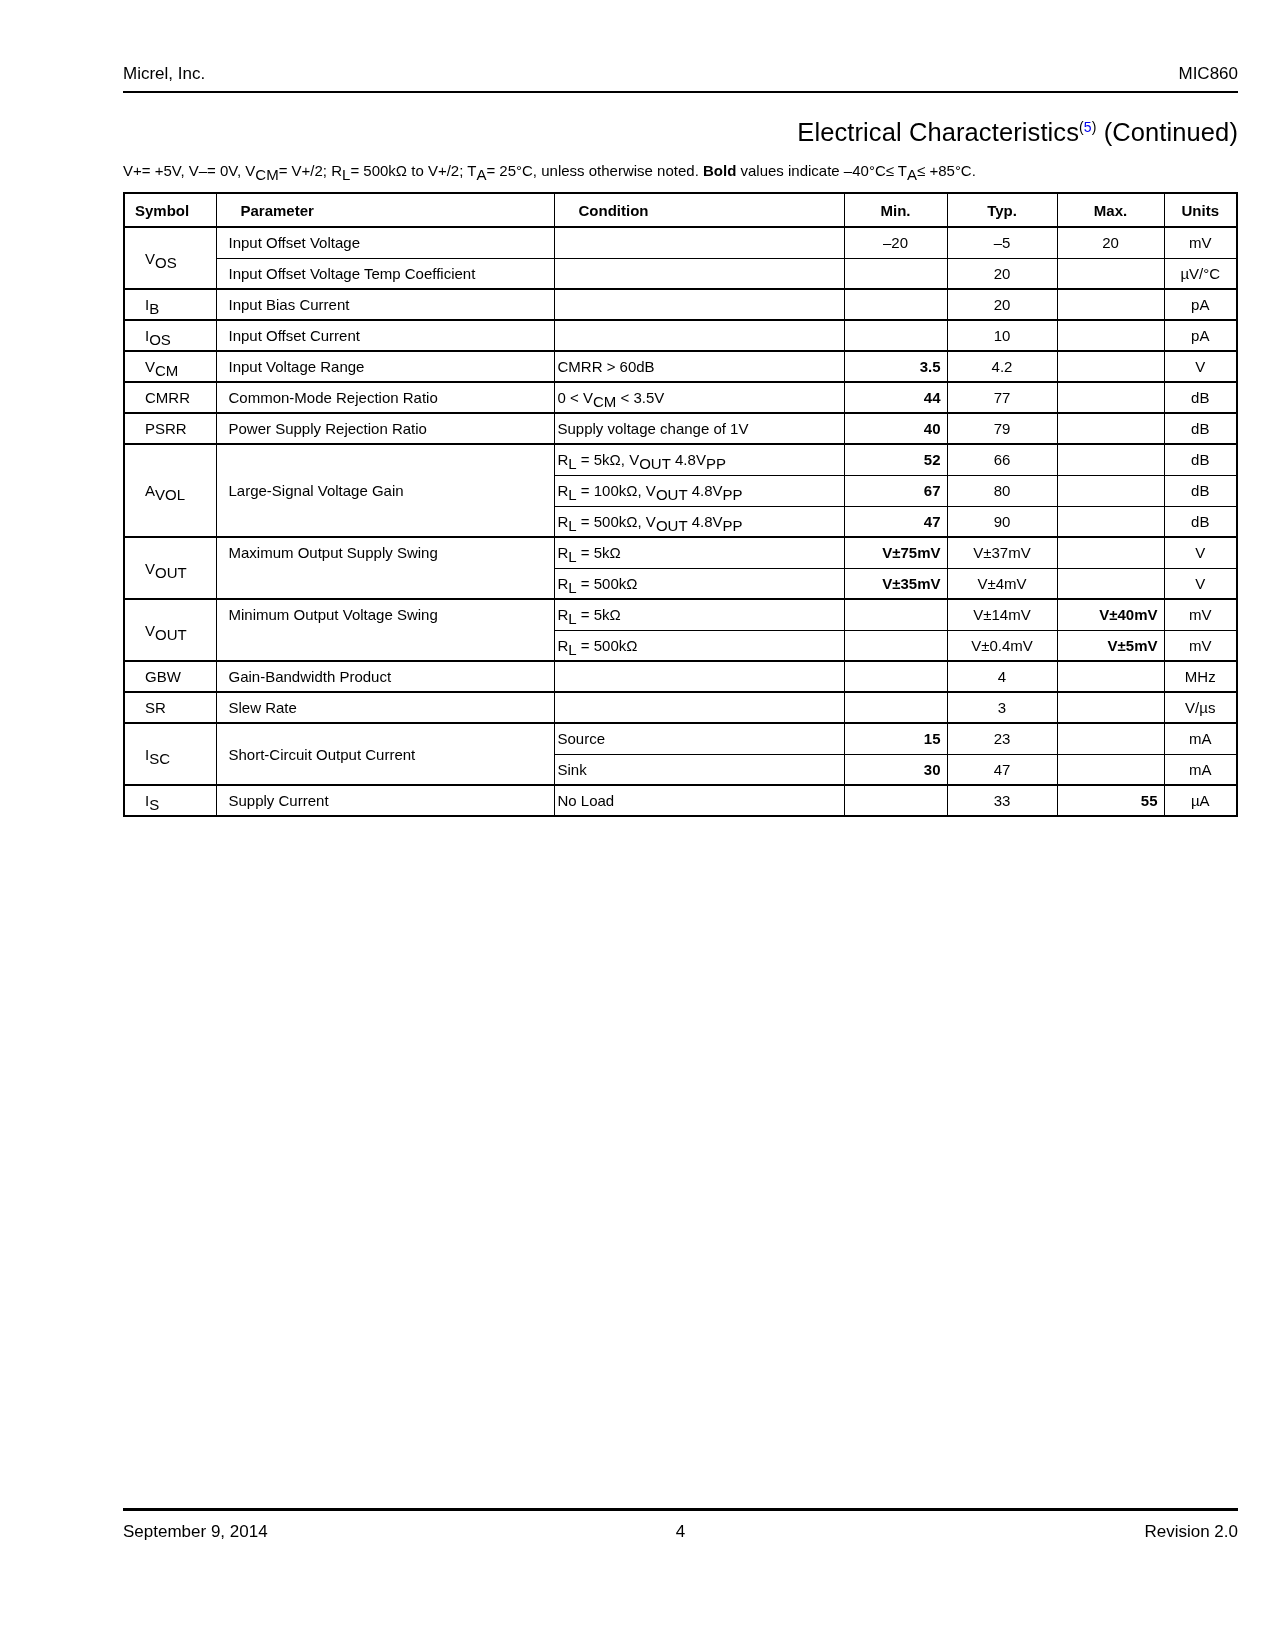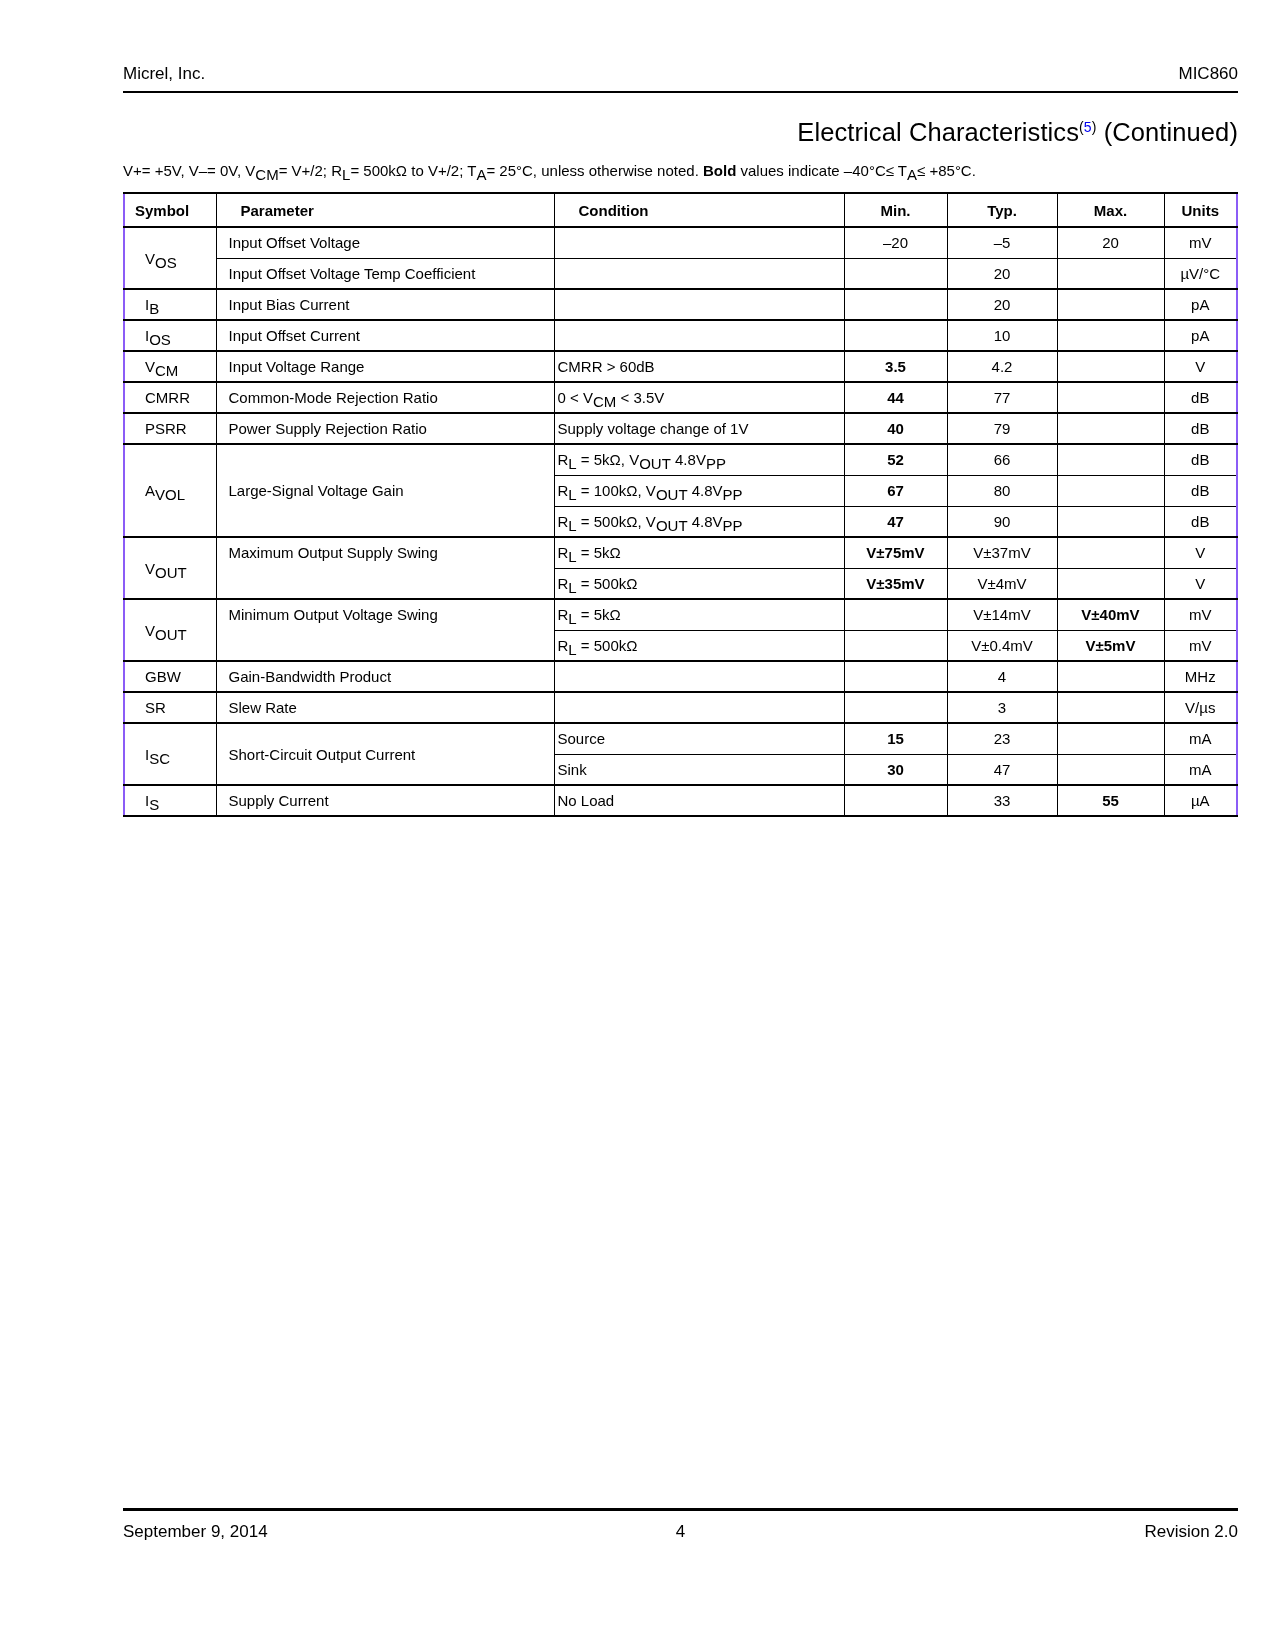--- a/index.html
+++ b/index.html
@@ -78,24 +78,24 @@
     font-weight: bold;
     text-align: center;
     height: 34px;
   }
   .ec-table th.al { text-align: left; padding-left: 24px; }
   .ec-table th:first-child { padding-left: 10px; text-align: left; }
   .ec-table td.sym { text-align: left; padding-left: 20px; }
   .ec-table td.par { text-align: left; padding-left: 12px; }
   .ec-table td.con { text-align: left; padding-left: 3px; }
   .ec-table td.num, .ec-table td.unit { text-align: center; }
-  .ec-table td.b { font-weight: bold; }
+  .ec-table td.b { font-weight: bold; text-align: right; }
   .ec-table td.vtop { vertical-align: top; padding-top: 6px; }
   .ec-table tr.grp th, .ec-table tr.grp td { border-top-width: 2px; }
-  table.ec-table { border: 2px solid #8b5cf6; }
+  table.ec-table { border: 2px solid #000000; }
   .ec-table tr:last-child td { border-bottom-width: 2px; }
   .pg-footer {
     position: absolute;
     left: 75px;
     right: 85px;
     top: 1508px;
   }
   .rule-thick { height: 3px; background: #000; }
   .footer-row {
     display: flex;

